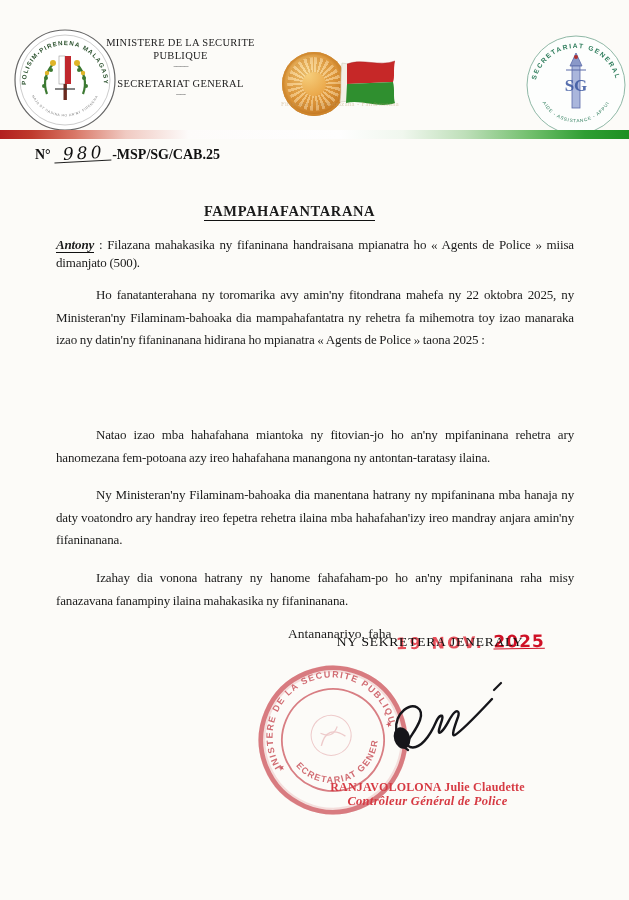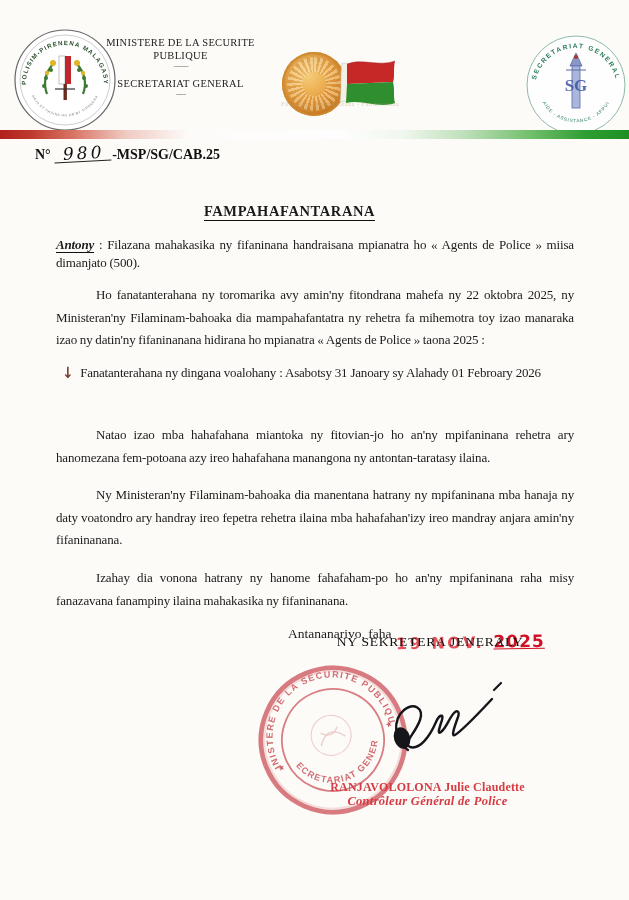--- a/index.html
+++ b/index.html
@@ -160,23 +160,20 @@
   <span>FAMPAHAFANTARANA</span>
 </div>
 
 <div class="abs body-block subject">
   <span class="lbl">Antony</span><span> : </span><span>Filazana mahakasika ny fifaninana handraisana mpianatra ho « Agents de Police » miisa dimanjato (500).</span>
 </div>
 
 <div class="abs body-block para p1">Ho fanatanterahana ny toromarika avy amin'ny fitondrana mahefa ny 22 oktobra 2025, ny Ministeran'ny Filaminam-bahoaka dia mampahafantatra ny rehetra fa mihemotra toy izao manaraka izao ny datin'ny fifaninanana hidirana ho mpianatra « Agents de Police » taona  2025 :</div>
 
 <div class="abs bullets">
-  <div class="bullet-row">
-    <span class="bullet-icon">↓</span><span>Fanatanterahana ny dingana voalohany : Asabotsy 31 Janoary sy Alahady 01 Febroary 2026</span>
-  </div>
 </div>
 
 <div class="abs body-block para p2">Natao izao mba hahafahana miantoka ny fitovian-jo ho an'ny mpifaninana rehetra ary hanomezana fem-potoana azy ireo hahafahana manangona ny antontan-taratasy ilaina.</div>
 <div class="abs body-block para p3">Ny Ministeran'ny Filaminam-bahoaka dia manentana hatrany ny mpifaninana mba hanaja ny daty voatondro ary handray ireo fepetra rehetra ilaina mba hahafahan'izy ireo mandray anjara amin'ny fifaninanana.</div>
 <div class="abs body-block para p4">Izahay dia vonona hatrany ny hanome fahafaham-po ho an'ny mpifaninana raha misy fanazavana fanampiny ilaina mahakasika ny fifaninanana.</div>
 
 <div class="abs place">Antananarivo, faha</div>
 <div class="abs date-stamp">
   <span class="dm">19 NOV.</span>
   <span class="yr">2025</span>

